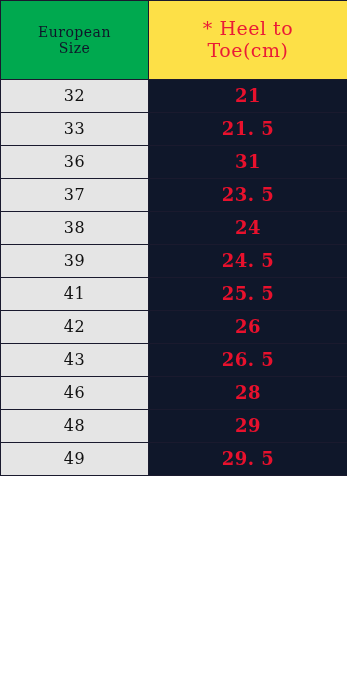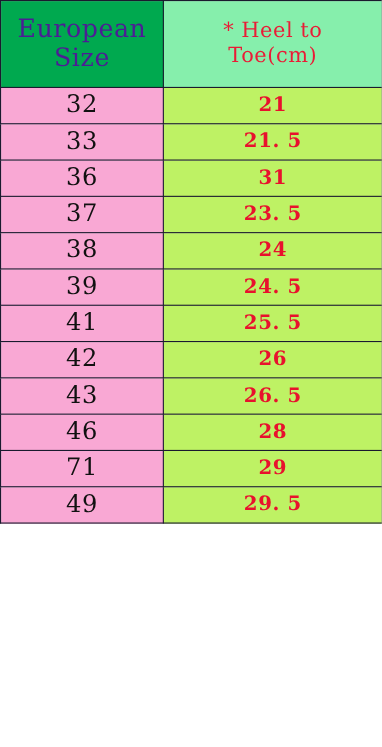--- a/index.html
+++ b/index.html
@@ -34,44 +34,44 @@
     line-height: 1.15;
   }
 
   
   thead th {
     height: 78px;
     font-weight: normal;
   }
   th.head-eu {
     background: #00a94f;
-    color: #4c1d95;
-    font-size: 23px;
+    color: #0f172a;
+    font-size: 14px;
     letter-spacing: 0.5px;
   }
   th.head-heel {
-    background: #86efac;
+    background: #fde047;
     color: #ea1b36;
     font-size: 19px;
     letter-spacing: 0.5px;
   }
   .head-line { display: block; }
 
   
   tbody tr { height: 33px; }
 
   td.cell-eu {
-    background: #f9a8d4;
+    background: #e5e5e5;
     color: #111111;
-    font-size: 22px;
+    font-size: 16px;
     font-weight: normal;
     letter-spacing: 0.5px;
   }
   td.cell-heel {
-    background: #bef264;
+    background: #0f172a;
     color: #e8112d;
     font-size: 18px;
     font-weight: bold;
     letter-spacing: 0.5px;
   }
 </style>
 </head>
 <body>
 
 <table class="size-table">
@@ -128,21 +128,21 @@
       </tr>
       <tr>
         <td class="cell-eu">43</td>
         <td class="cell-heel">26. 5</td>
       </tr>
       <tr>
         <td class="cell-eu">46</td>
         <td class="cell-heel">28</td>
       </tr>
       <tr>
-        <td class="cell-eu">71</td>
+        <td class="cell-eu">48</td>
         <td class="cell-heel">29</td>
       </tr>
       <tr>
         <td class="cell-eu">49</td>
         <td class="cell-heel">29. 5</td>
       </tr>
     </tbody>
 </table>
 
 </body></html>

